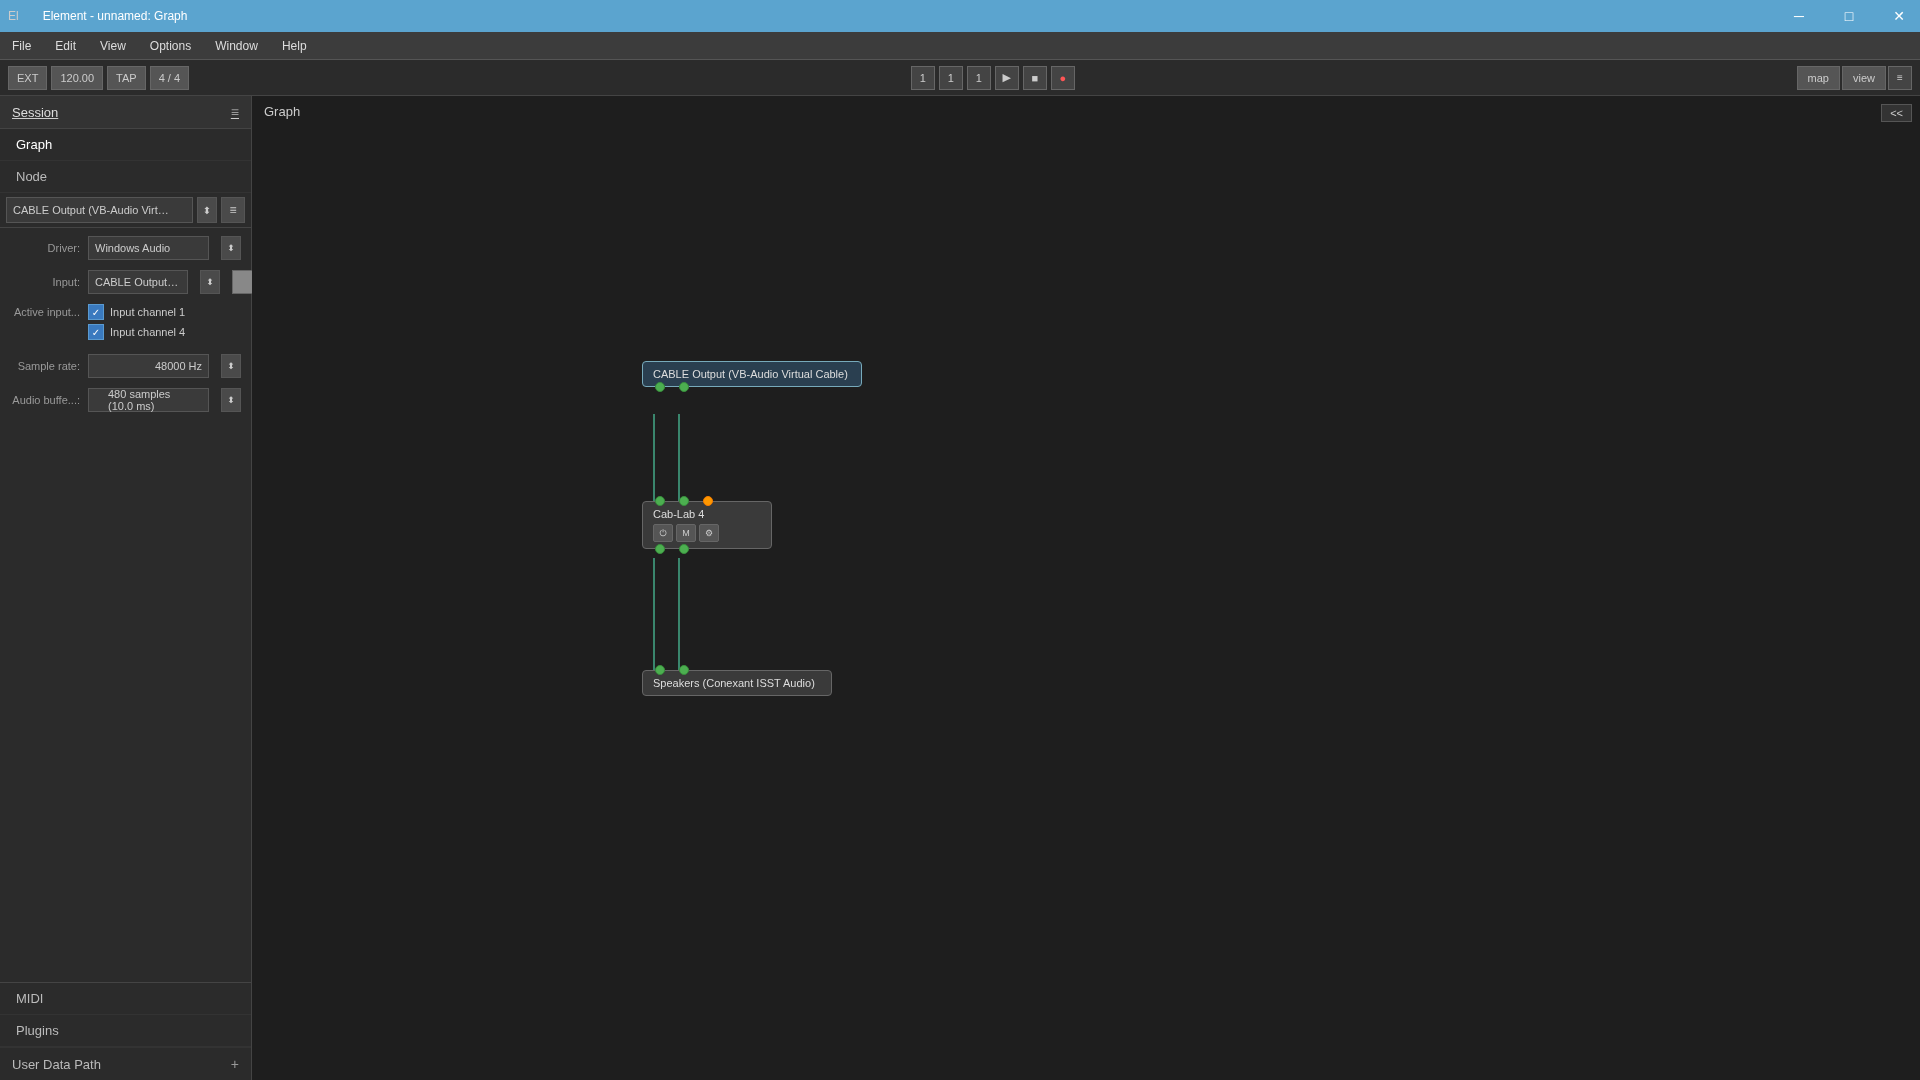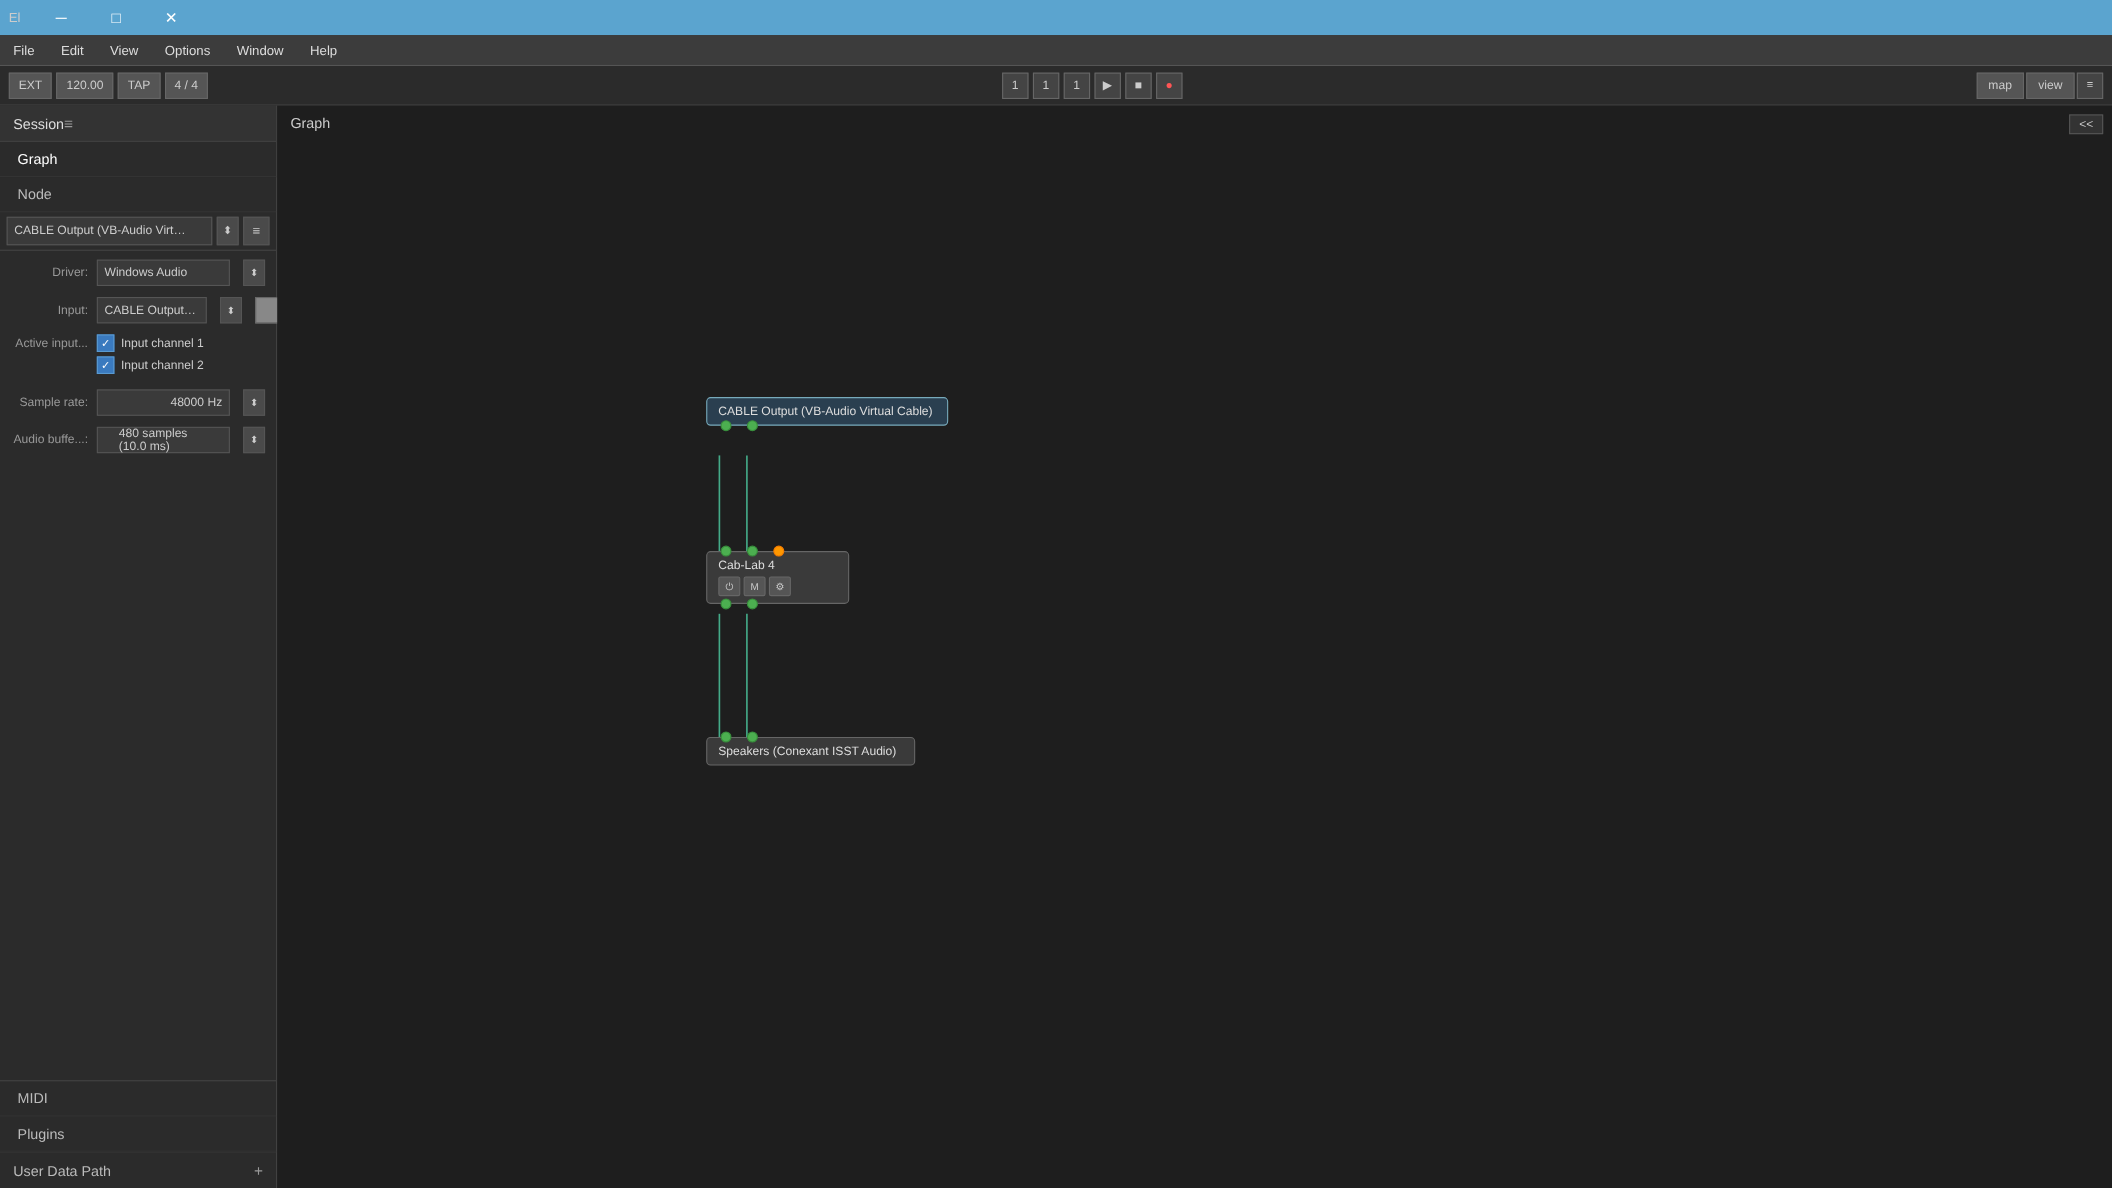--- a/index.html
+++ b/index.html
@@ -117,23 +117,25 @@
       width: 252px;
       background: #2b2b2b;
       border-right: 1px solid #444;
       display: flex;
       flex-direction: column;
       flex-shrink: 0;
     }
     .sidebar-header {
       display: flex;
       align-items: center;
+      justify-content: space-between;
       padding: 8px 12px;
       background: #333;
       border-bottom: 1px solid #444;
+      text-decoration: underline;
     }
     .sidebar-header-title {
       font-size: 13px;
       color: #ddd;
       font-weight: 500;
     }
     .sidebar-header-icon {
       cursor: pointer;
       color: #999;
       font-size: 14px;
@@ -366,20 +368,21 @@
       pointer-events: none;
     }
   </style>
 </head>
 <body>
 
 <div id="title-bar">
   <div id="title-icon">
     <span>El</span>
   </div>
+  <span id="title-text">Element - unnamed: Graph</span>
   <button class="title-btn">─</button>
   <button class="title-btn">□</button>
   <button class="title-btn" id="close-btn">✕</button>
 </div>
 
 <div id="menu-bar">
   <div class="menu-item">File</div>
   <div class="menu-item">Edit</div>
   <div class="menu-item">View</div>
   <div class="menu-item">Options</div>
@@ -454,21 +457,21 @@
 
       <div class="prop-row" style="align-items:flex-start;">
         <span class="prop-label" style="padding-top:2px; font-size:11px;">Active input...</span>
         <div class="channels-section" style="padding:0;">
           <div class="channel-row">
             <div class="channel-checkbox">✓</div>
             <span class="channel-label">Input channel 1</span>
           </div>
           <div class="channel-row">
             <div class="channel-checkbox">✓</div>
-            <span class="channel-label">Input channel 2</span>
+            <span class="channel-label">Input channel 4</span>
           </div>
         </div>
       </div>
 
       <div class="prop-row">
         <span class="prop-label">Sample rate:</span>
         <div class="prop-select-wrap">
           <div class="prop-select" style="flex:1; font-size:11px; background:#3a3a3a; border:1px solid #555; padding:2px 6px; height:24px; display:flex; align-items:center;justify-content:flex-end;">
             <span>48000 Hz</span>
           </div>

